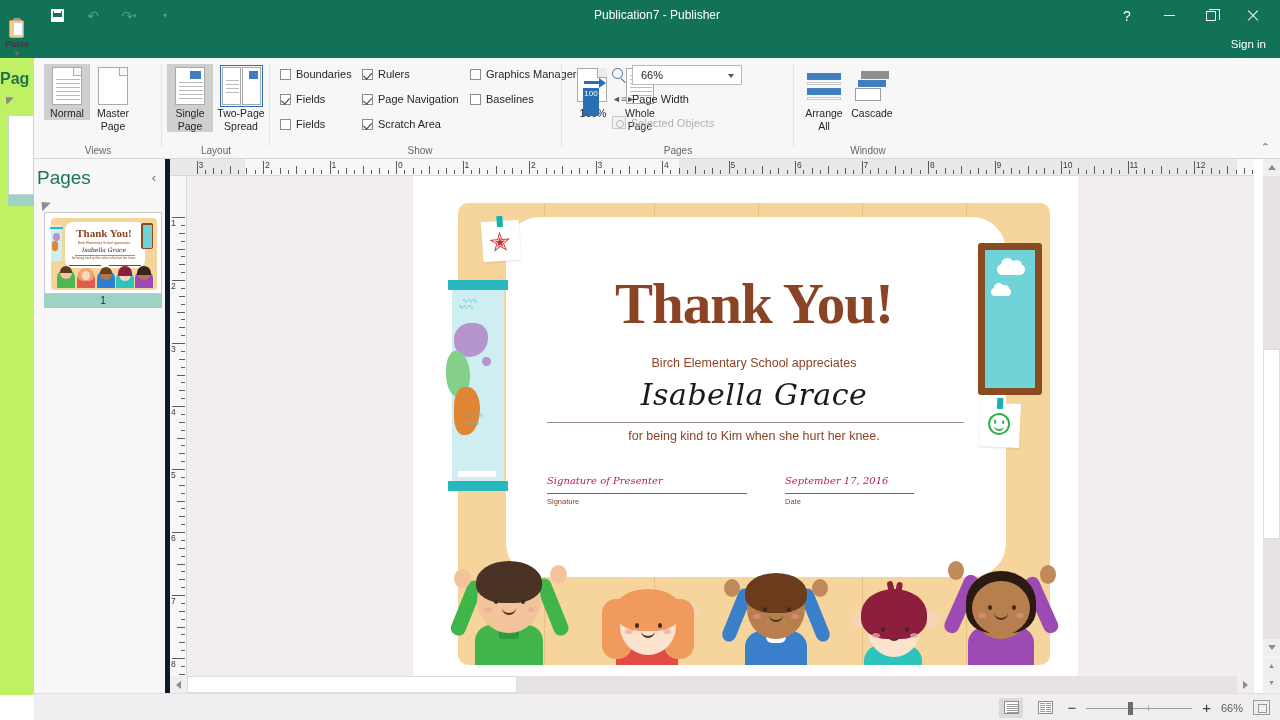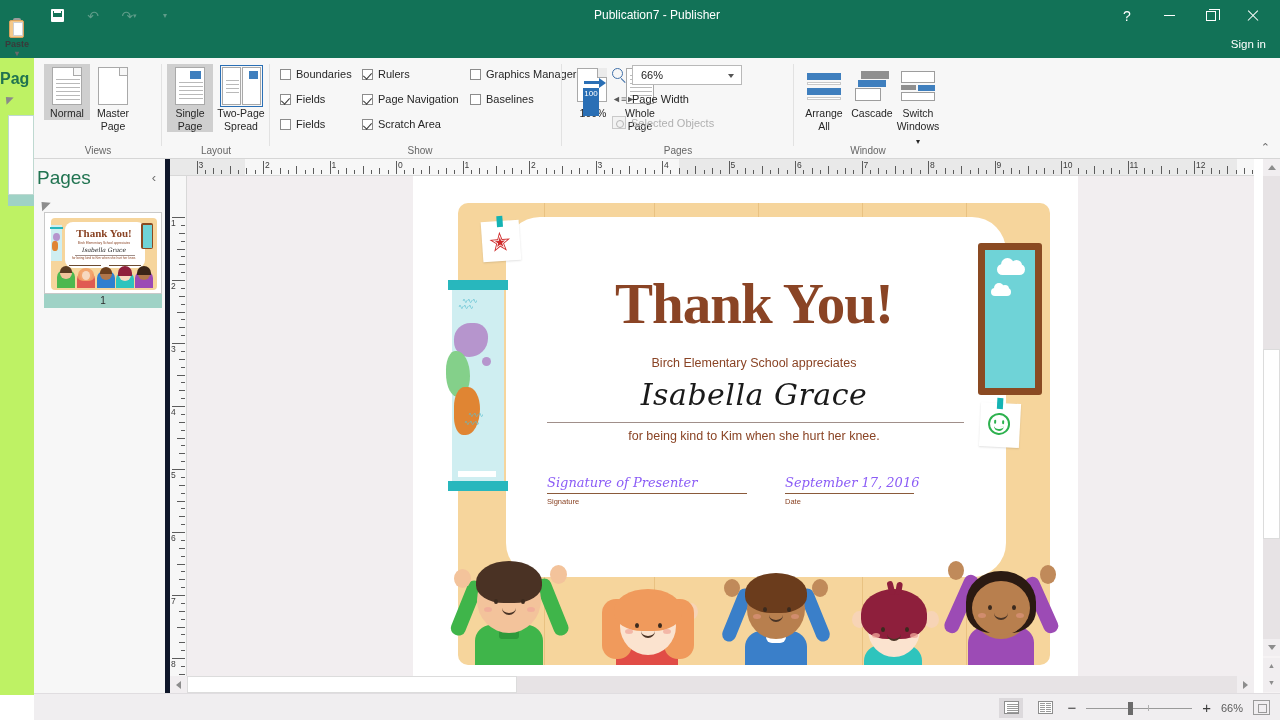--- a/index.html
+++ b/index.html
@@ -170,21 +170,21 @@
   .windowglass { width:100%; height:100%; background:#6fd3d7; position:relative; overflow:hidden;}
   .cloud { position:absolute; background:#fff; border-radius:10px;}
   .cloud:before,.cloud:after{content:"";position:absolute;background:#fff;border-radius:50%;}
 
   
   .c-title { position:absolute; left:0; top:68px; width:592px; text-align:center; font-family:"Liberation Serif", serif; font-weight:bold; font-size:57px; color:#8a4425; letter-spacing:-1px;}
   .c-school { position:absolute; left:0; top:153px; width:592px; text-align:center; font-size:12.5px; color:#8a4425;}
   .c-name { position:absolute; left:0; top:174px; width:592px; text-align:center; font-family:"DejaVu Serif", serif; font-style:italic; font-size:30px; color:#1a1a1a; letter-spacing:.5px;}
   .c-nameline { position:absolute; left:89px; top:219px; width:417px; height:1px; background:#a08f8a;}
   .c-reason { position:absolute; left:0; top:226px; width:592px; text-align:center; font-size:12.5px; color:#8a4425;}
-  .sigblock { position:absolute; top:272px; font-family:"DejaVu Serif", serif; font-style:italic; font-size:13px; color:#8b5cf6;}
+  .sigblock { position:absolute; top:272px; font-family:"DejaVu Serif", serif; font-style:italic; font-size:10px; color:#be185d;}
   .sigline { position:absolute; height:1px; background:#8a5a3a; top:290px;}
   .sigcap { position:absolute; top:294px; font-size:7.5px; color:#8a4425; font-family:"Liberation Sans",sans-serif; font-style:normal;}
 
   
   .kids { position:absolute; left:0; bottom:0; width:592px; height:118px; }
   .kid { position:absolute; bottom:0; }
   .head { position:absolute; border-radius:50%; }
   .hair { position:absolute; border-radius:50% 50% 42% 42%; }
   .body2 { position:absolute; border-radius:16px 16px 0 0;}
   .arm { position:absolute; border-radius:7px; }
@@ -442,32 +442,20 @@
         </div>
         <div class="bigbtn" style="left:54px; width:48px;">
           <div class="ic">
               <div class="cascic">
                 <div class="c1"></div>
                 <div class="c2"></div>
                 <div class="c3"></div>
               </div>
             </div>
           <span>Cascade</span>
-        </div>
-        <div class="bigbtn" style="left:100px; width:48px;">
-          <div class="ic">
-              <div class="swic">
-                <div class="s1"></div>
-                <div class="s2"></div>
-                <div class="s3"></div>
-                <div class="s4"></div>
-              </div>
-            </div>
-          <span>Switch</span><br>
-          <span>Windows</span><span style="font-size:8px;"> ▾</span>
         </div>
         <div class="glabel">Window</div>
       </div>
 
       <div class="ribcollapse">⌃</div>
     </div>
 
     <div class="pagespane">
       <div class="pp-title">Pages</div>
       <div class="pp-collapse">‹</div>

